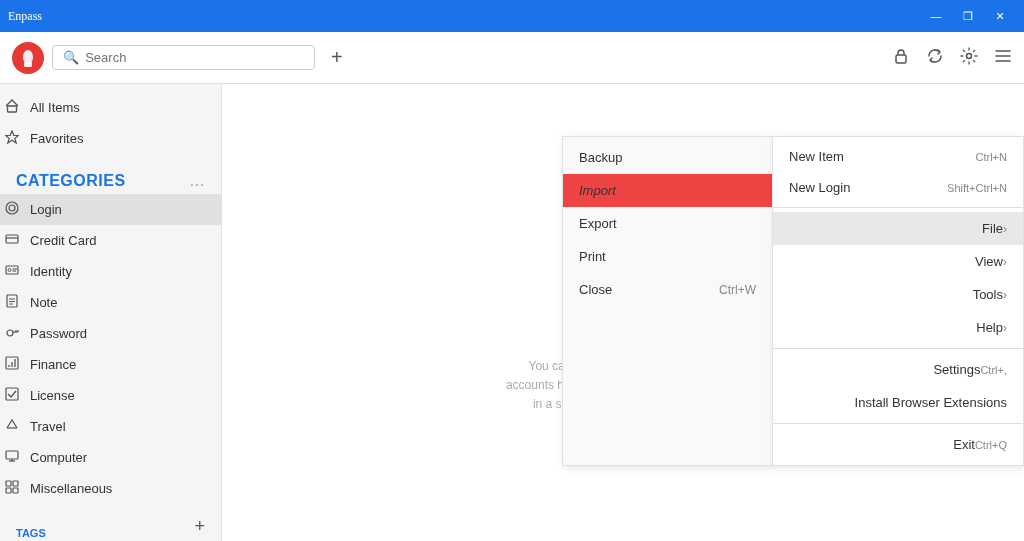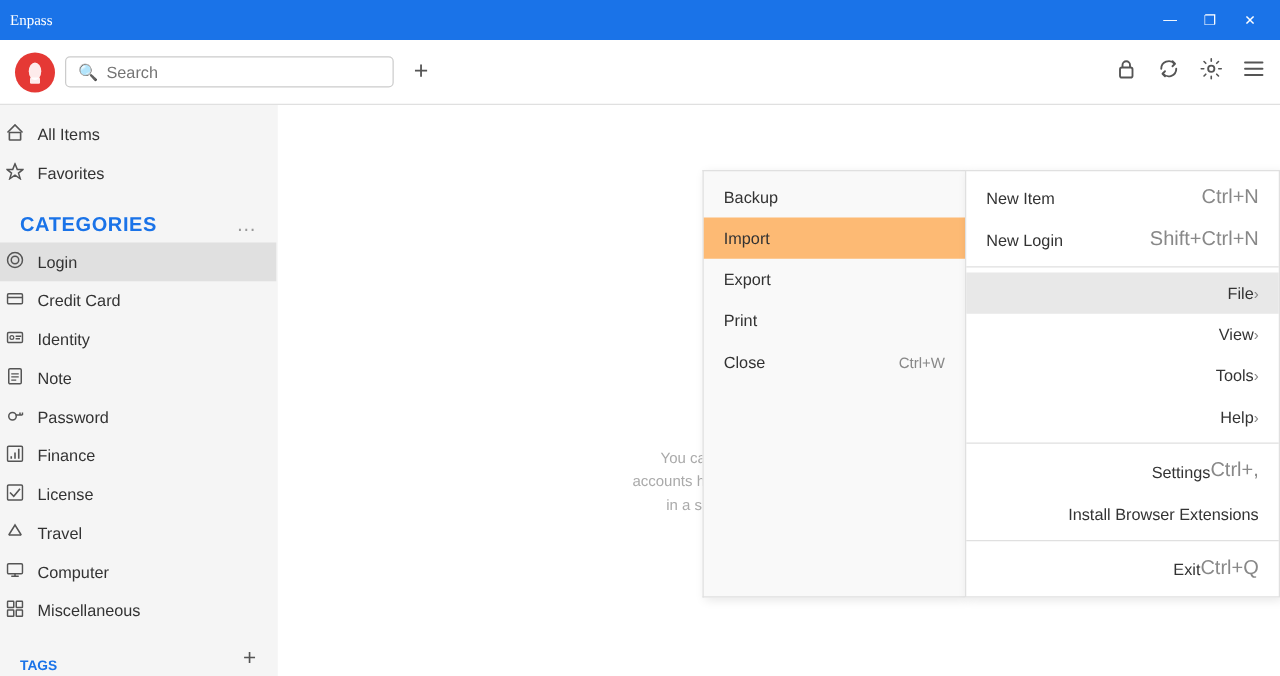--- a/index.html
+++ b/index.html
@@ -178,21 +178,21 @@
     }
     .submenu-item {
       padding: 9px 16px;
       font-size: 13px;
       color: #333;
       cursor: pointer;
       display: flex;
       align-items: center;
       justify-content: space-between;
     }
-    .submenu-item.active { background: #fdba74; }
+    .submenu-item.active { background: #ef4444; font-style: italic; }
     .submenu-shortcut { color: #888; font-size: 12px; }
 
     
     .menu-right {
       background: #fff;
       border: 1px solid #e0e0e0;
       width: 252px;
       box-shadow: 2px 2px 8px rgba(0,0,0,0.1);
       padding: 4px 0;
     }
@@ -201,21 +201,21 @@
       font-size: 13px;
       color: #333;
       cursor: pointer;
       display: flex;
       align-items: center;
       justify-content: flex-end;
     }
     .menu-item.has-submenu .menu-arrow { color: #888; font-size: 12px; }
     .menu-item.highlighted { background: #e8e8e8; }
     .menu-divider { height: 1px; background: #e0e0e0; margin: 4px 0; }
-    .menu-shortcut { color: #888; font-size: 16px; }
+    .menu-shortcut { color: #888; font-size: 11px; }
     .menu-top-item {
       padding: 8px 16px;
       font-size: 13px;
       color: #333;
       cursor: pointer;
       display: flex;
       justify-content: space-between;
       align-items: center;
     }
     .menu-top-divider { height: 1px; background: #e0e0e0; margin: 4px 0; }

